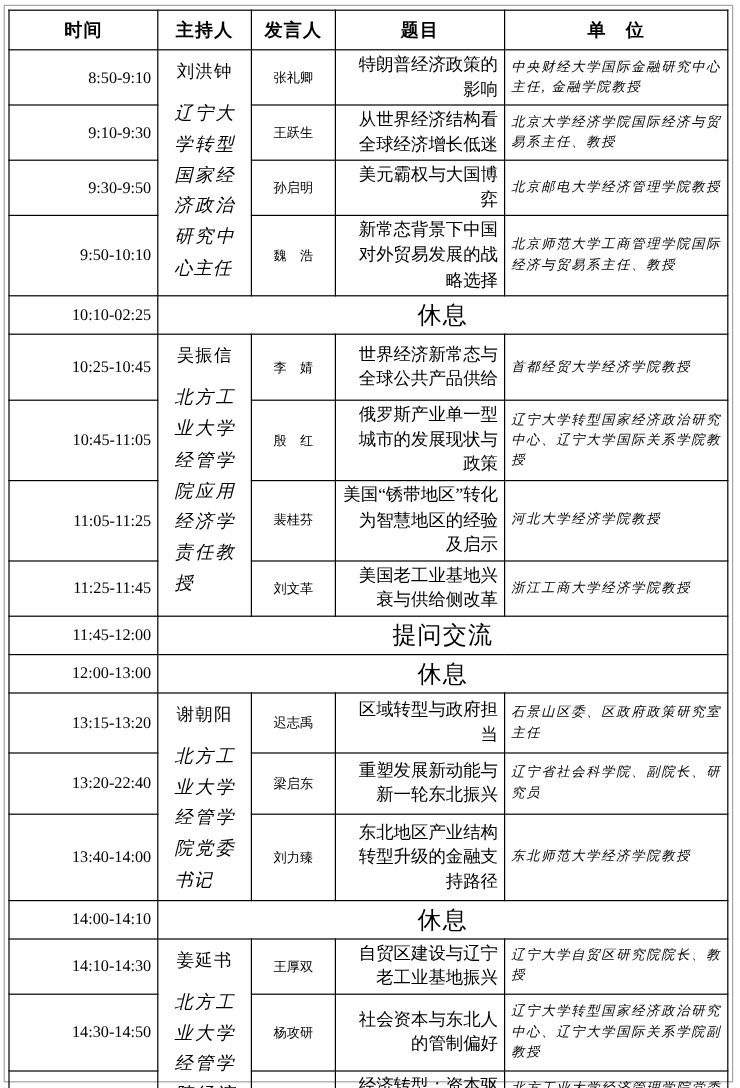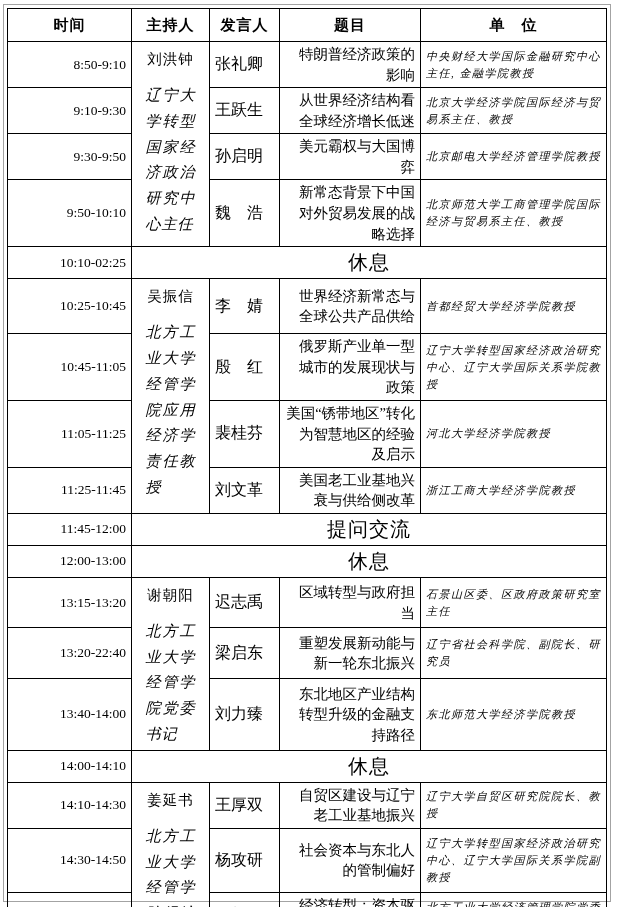--- a/index.html
+++ b/index.html
@@ -55,21 +55,22 @@
     width:50px;
     margin:0 auto;
     font-size:15px;
     font-style:italic;
     line-height:1.72;
     text-align:justify;
     text-align-last:left;
     letter-spacing:1px;
   }
   td.speaker {
-    font-size:16px;
+    text-align:center;
+    font-size:11px;
   }
   td.talk-title {
     text-align:right;
     font-size:14.5px;
     line-height:1.42;
   }
   td.unit {
     text-align:left;
     font-size:11px;
     font-style:italic;

